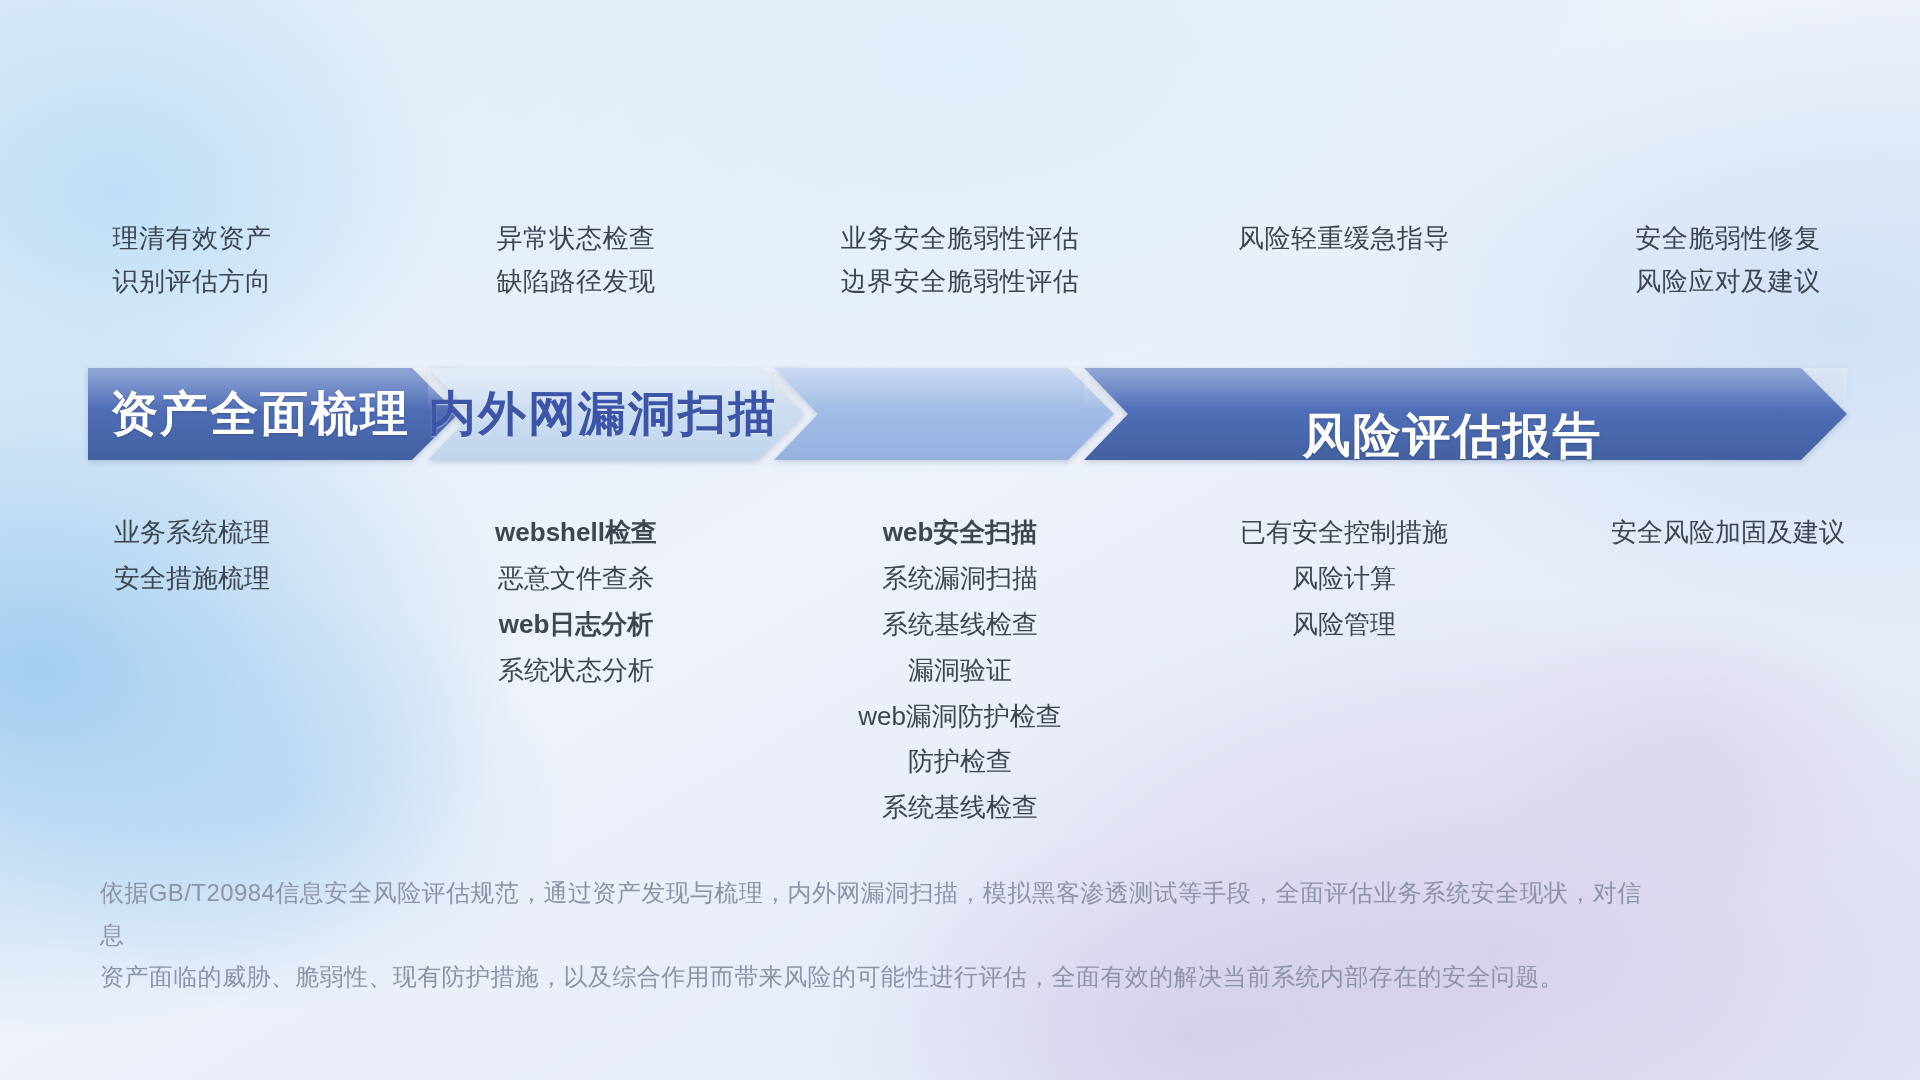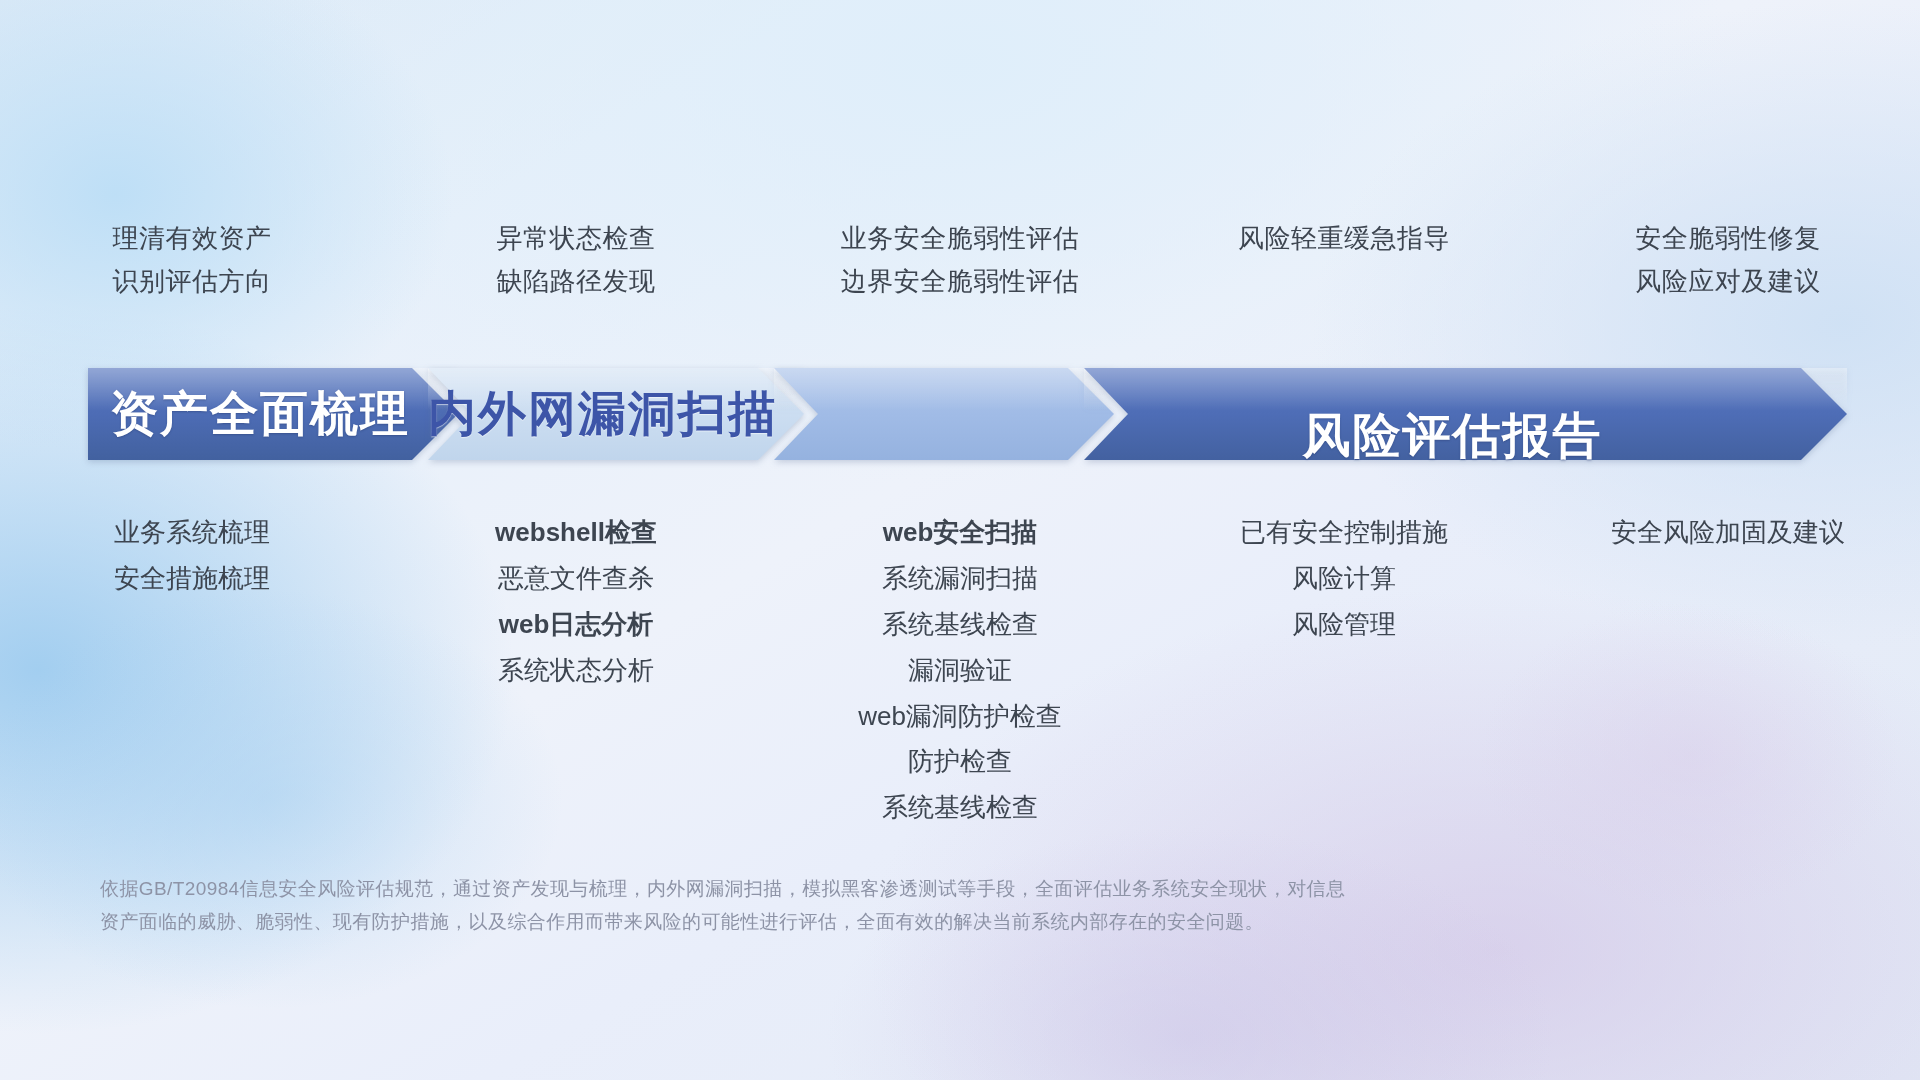--- a/index.html
+++ b/index.html
@@ -89,21 +89,21 @@
     position:absolute; left:0; top:500px; width:1920px; height:350px;
     display:flex; z-index:4;
   }
   .list-col{ flex:1 1 0; display:flex; flex-direction:column;
              align-items:center; gap:16px; padding-top:18px; }
   .li{ font-size:26px; color:#3d4550; line-height:1.15; white-space:nowrap; }
 
   
   .footer{
     position:absolute; left:100px; top:872px; width:1560px; z-index:4;
-    font-size:19px; line-height:1.75; color:#8d93a6; letter-spacing:.4px;
+    font-size:24px; line-height:1.75; color:#8d93a6; letter-spacing:.4px;
   }
 </style>
 </head>
 <body>
 
 <div id="slide">
 
   <div class="caption-row">
     <div class="cap-col">
       <div class="cap-line">理清有效资产</div>

